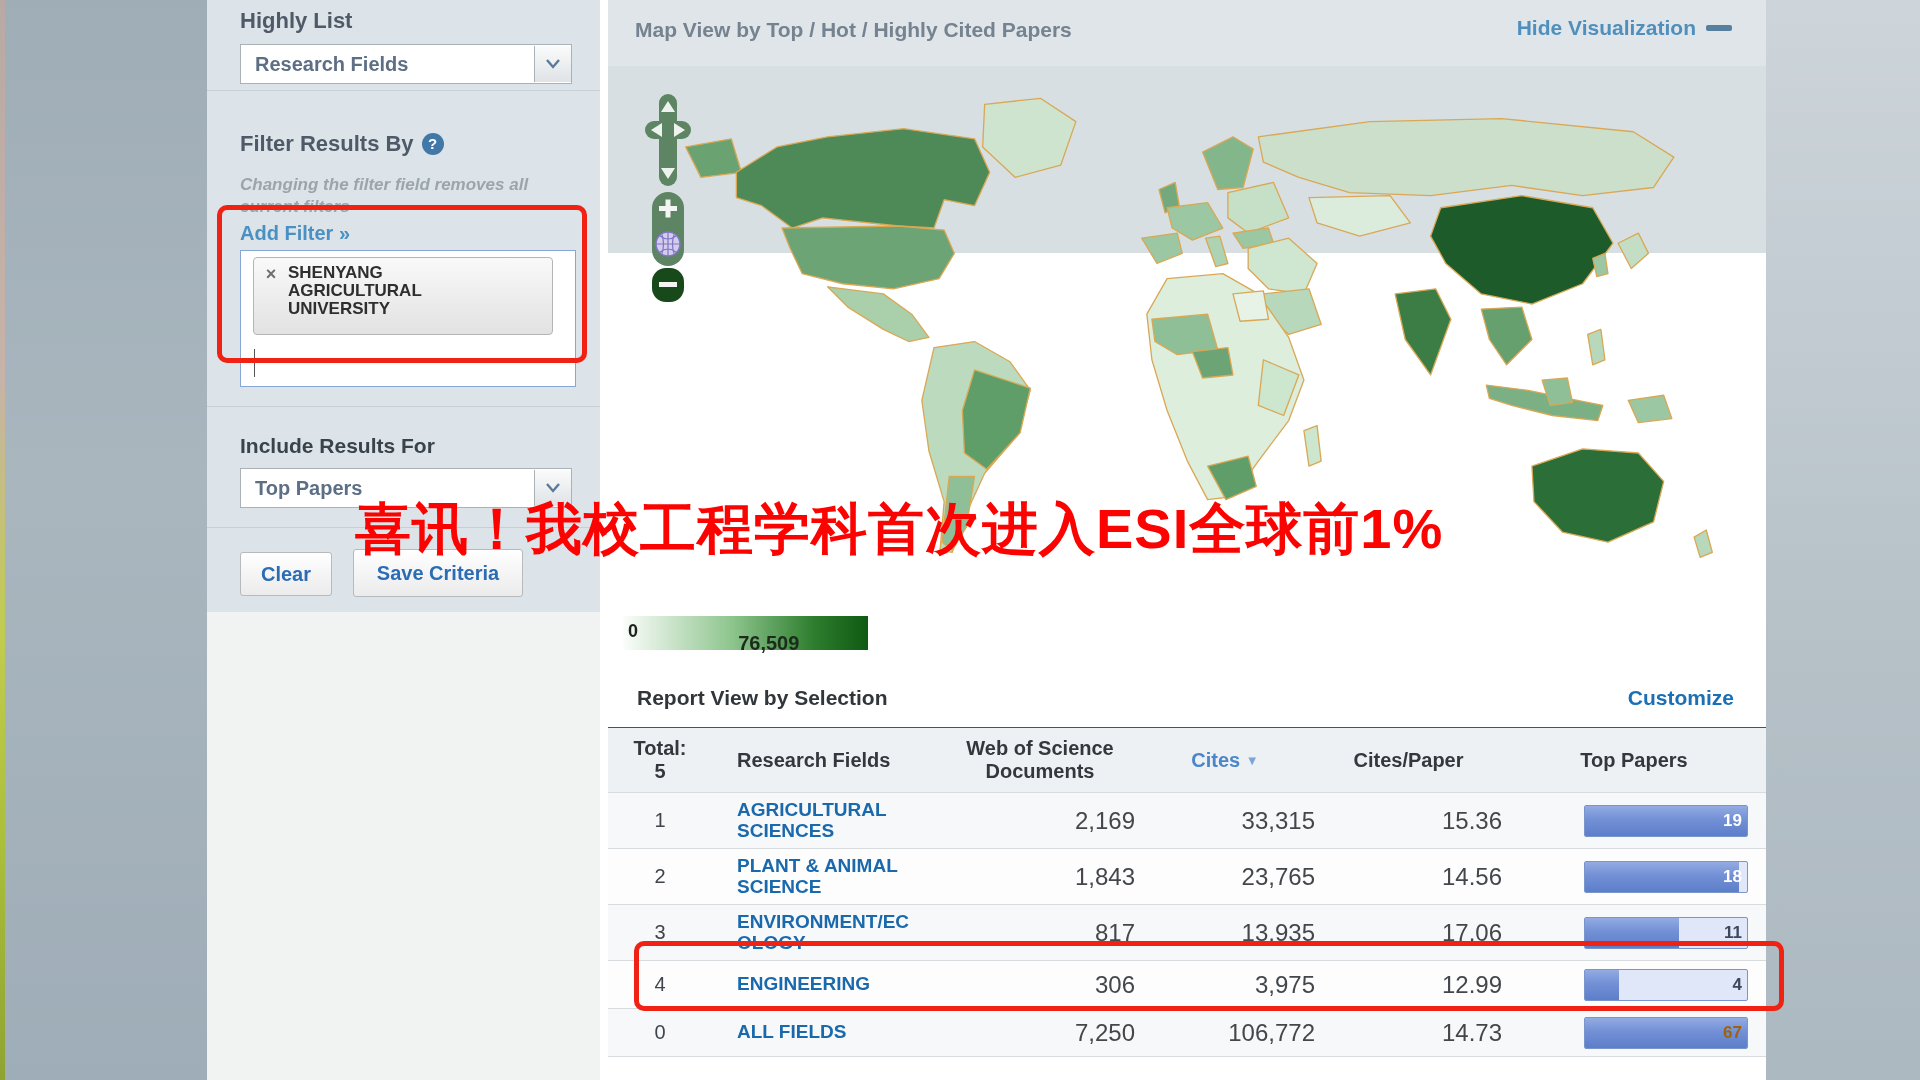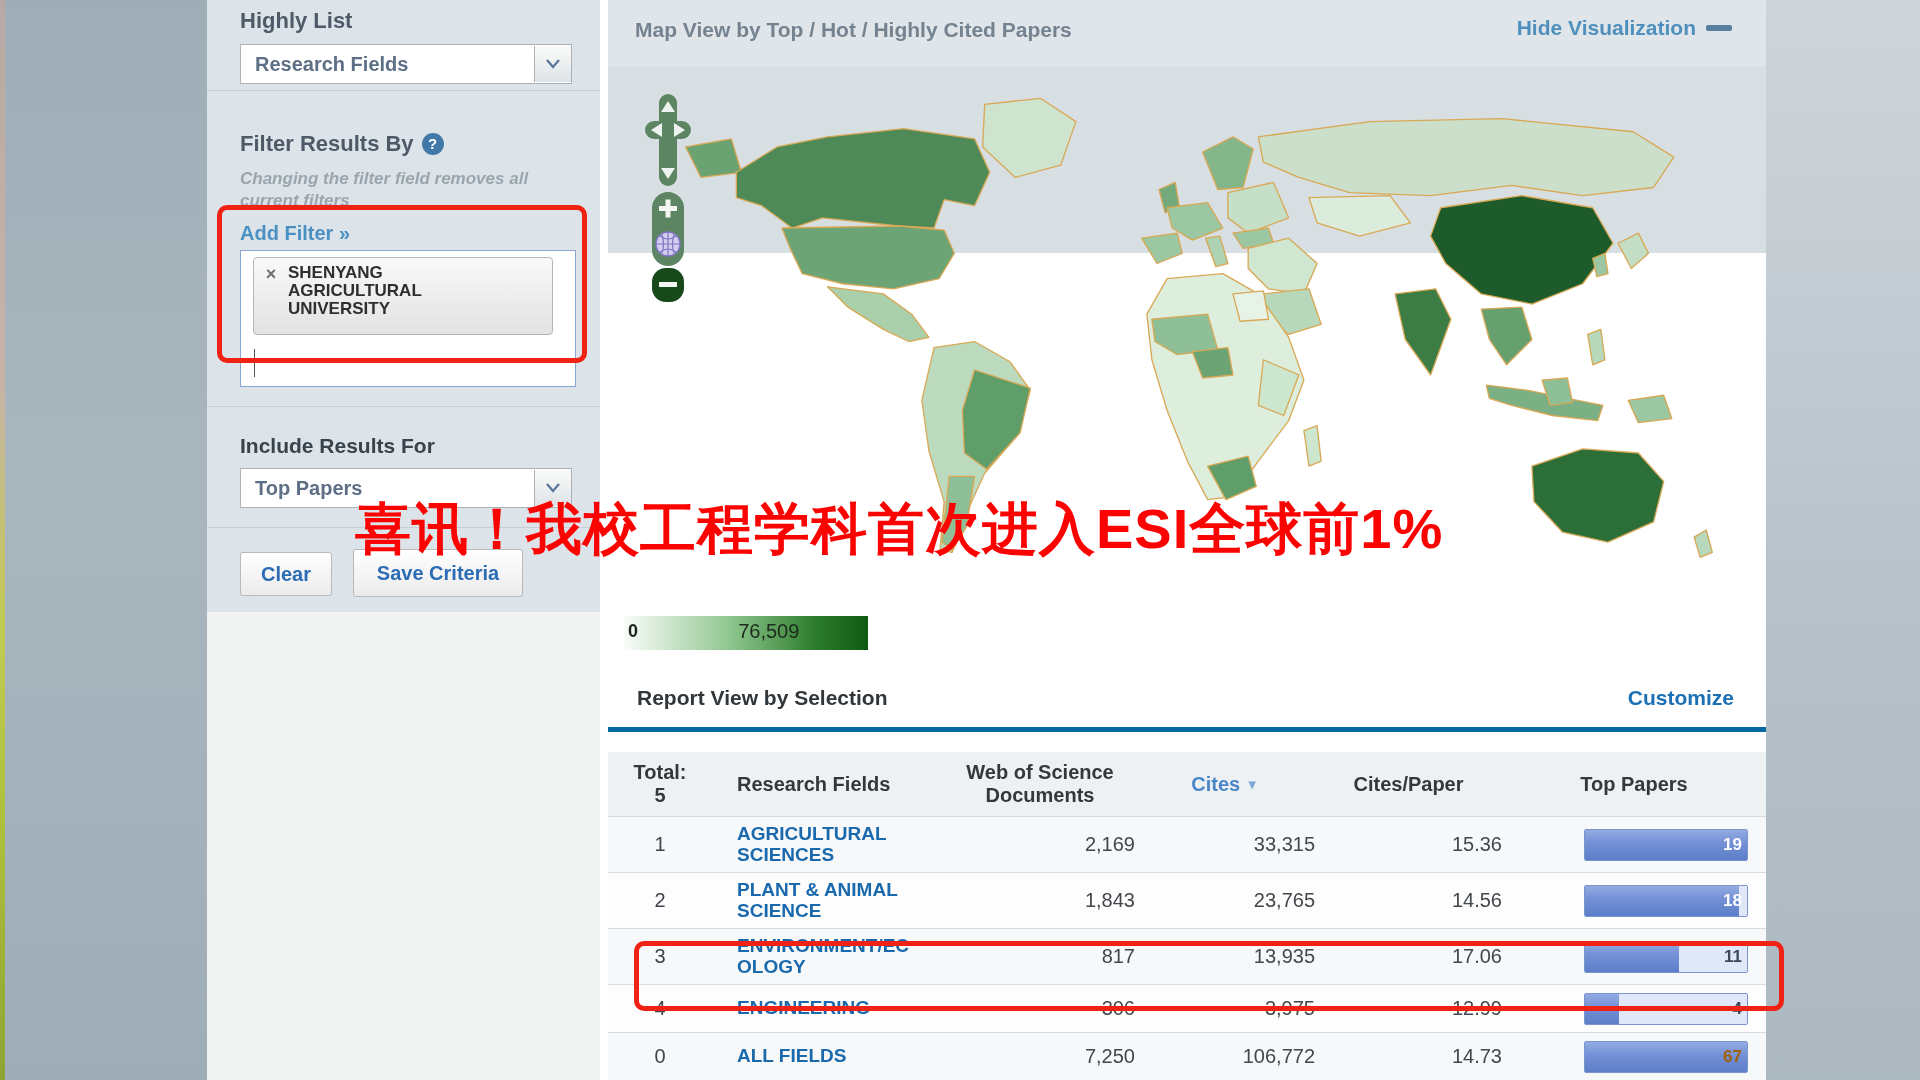--- a/index.html
+++ b/index.html
@@ -18,21 +18,21 @@
   
   .sidebar{position:absolute;left:207px;top:0;width:393px;height:1080px;background:#f1f2f2;}
   .sidebar-top{position:absolute;left:0;top:0;width:100%;height:612px;background:#dde4e9;}
   .sb-divider{position:absolute;left:0;width:100%;height:1px;background:#c7ced4;}
   .sb-title{position:absolute;left:33px;font-size:22px;font-weight:bold;color:#4e5a68;}
   .sb-select{position:absolute;left:33px;width:330px;height:38px;background:#fff;
     border:1px solid #aab1b7;display:flex;align-items:center;}
   .sb-select .sel-text{flex:1;padding-left:14px;font-size:20px;font-weight:bold;color:#5d6f85;}
   .sel-btn{width:36px;height:36px;border-left:1px solid #aab1b7;
     background:linear-gradient(180deg,#fafbfb,#dfe3e6);display:flex;align-items:center;justify-content:center;}
-  .note{position:absolute;left:33px;top:168px;width:300px;font-size:17px;font-weight:bold;
+  .note{position:absolute;left:33px;top:174px;width:300px;font-size:17px;font-weight:bold;
     font-style:italic;color:#9aa5ad;line-height:1.3;}
   .addfilter{position:absolute;left:33px;top:222px;font-size:20px;font-weight:bold;color:#4a90c2;}
   .filter-box{position:absolute;left:33px;top:250px;width:334px;height:135px;background:#fff;
     border:1px solid #88a6d4;}
   .chip{position:absolute;left:12px;top:6px;width:300px;height:78px;
     background:linear-gradient(180deg,#f9f9f9,#e2e2e2);border:1px solid #b5b5b5;border-radius:4px;
     display:flex;align-items:flex-start;padding-top:6px;box-sizing:border-box;}
   .chip-x{width:34px;text-align:center;font-size:18px;font-weight:bold;color:#6e6e6e;line-height:20px;}
   .chip-label{font-size:17px;font-weight:bold;color:#2e2e2e;line-height:1.05;width:230px;}
   .caret{position:absolute;left:13px;top:98px;width:1px;height:28px;background:#555;}
@@ -50,45 +50,45 @@
     margin-left:10px;vertical-align:4px;}
   .map-area{position:absolute;left:608px;top:66px;width:1158px;height:546px;
     background:linear-gradient(180deg,#d8dfe3 0px,#d8dfe3 187px,#ffffff 187px);}
   .world-map{position:absolute;left:32px;top:10px;}
   .pan-ctrl{position:absolute;left:37px;top:28px;}
   .zoom-ctrl{position:absolute;left:43px;top:126px;}
 
   .legend{position:absolute;left:623px;top:616px;width:245px;height:34px;
     background:linear-gradient(90deg,#fbfdfb 0%,#8cc48c 45%,#2e7d2e 78%,#0f5a13 100%);}
   .legend-min{position:absolute;left:5px;top:5px;font-size:18px;font-weight:bold;color:#1c221c;}
-  .legend-max{position:absolute;left:47%;top:4px;font-size:20px;font-weight:normal;color:#1c2b1c;}
+  .legend-max{position:absolute;left:47%;top:16px;font-size:20px;font-weight:bold;color:#1c2b1c;}
 
   .report-bar{position:absolute;left:608px;top:672px;width:1158px;height:55px;background:#fff;
     border-bottom:5px solid #0369a1;}
   .report-title{position:absolute;left:29px;top:14px;font-size:21px;font-weight:bold;color:#31363b;}
   .customize{position:absolute;right:32px;top:14px;font-size:21px;font-weight:bold;color:#1a6fb5;}
 
-  .table{position:absolute;left:608px;top:728px;width:1158px;margin-top:24px;}
+  .table{position:absolute;left:608px;top:728px;width:1158px;}
   .t-row{display:grid;grid-template-columns:104px 233px 190px 180px 187px 1fr;
     border-bottom:1px solid #d8dcdf;align-items:center;}
   .t-head{height:64px;background:#eef1f4;}
   .t-head .hc{font-size:20px;font-weight:bold;color:#33383d;line-height:1.15;}
   .hc-total{text-align:center;}
   .hc-field{padding-left:25px;}
   .hc-center{text-align:center;}
   .hc-cites{color:#4a86c8 !important;}
   .sort-arrow{font-size:13px;color:#7aa6d8;vertical-align:2px;}
   .r1{height:55px;background:#f7f8f9;} .r2{height:55px;background:#fdfdfe;}
   .r3{height:55px;background:#f7f8f9;} .r4{height:47px;background:#fdfdfe;}
   .r5{height:47px;background:#f7f8f9;}
   .c-rank{text-align:center;font-size:20px;color:#3f454b;}
   .c-field{padding-left:25px;}
   .c-field span{display:inline-block;max-width:175px;font-size:19px;font-weight:bold;
     color:#1b69ad;line-height:1.1;overflow-wrap:anywhere;}
-  .c-num{text-align:right;font-size:20px;color:#43474b;}
+  .c-num{text-align:right;font-size:24px;color:#43474b;}
   .c-top{display:flex;justify-content:flex-end;padding-right:18px;}
   .tp-bar{position:relative;width:162px;height:30px;background:#dfe7f8;
     border:1px solid #7a95cc;border-radius:2px;overflow:hidden;}
   .tp-fill{position:absolute;left:0;top:0;height:100%;
     background:linear-gradient(180deg,#93abe2 0%,#7390d6 45%,#5c7ec9 100%);}
   .tp-val{position:absolute;right:5px;top:5px;font-size:17px;font-weight:bold;}
 
   
   .anno-box{position:absolute;border:5px solid #ef2214;border-radius:10px;pointer-events:none;}
   .anno-filter{left:217px;top:205px;width:360px;height:148px;}

